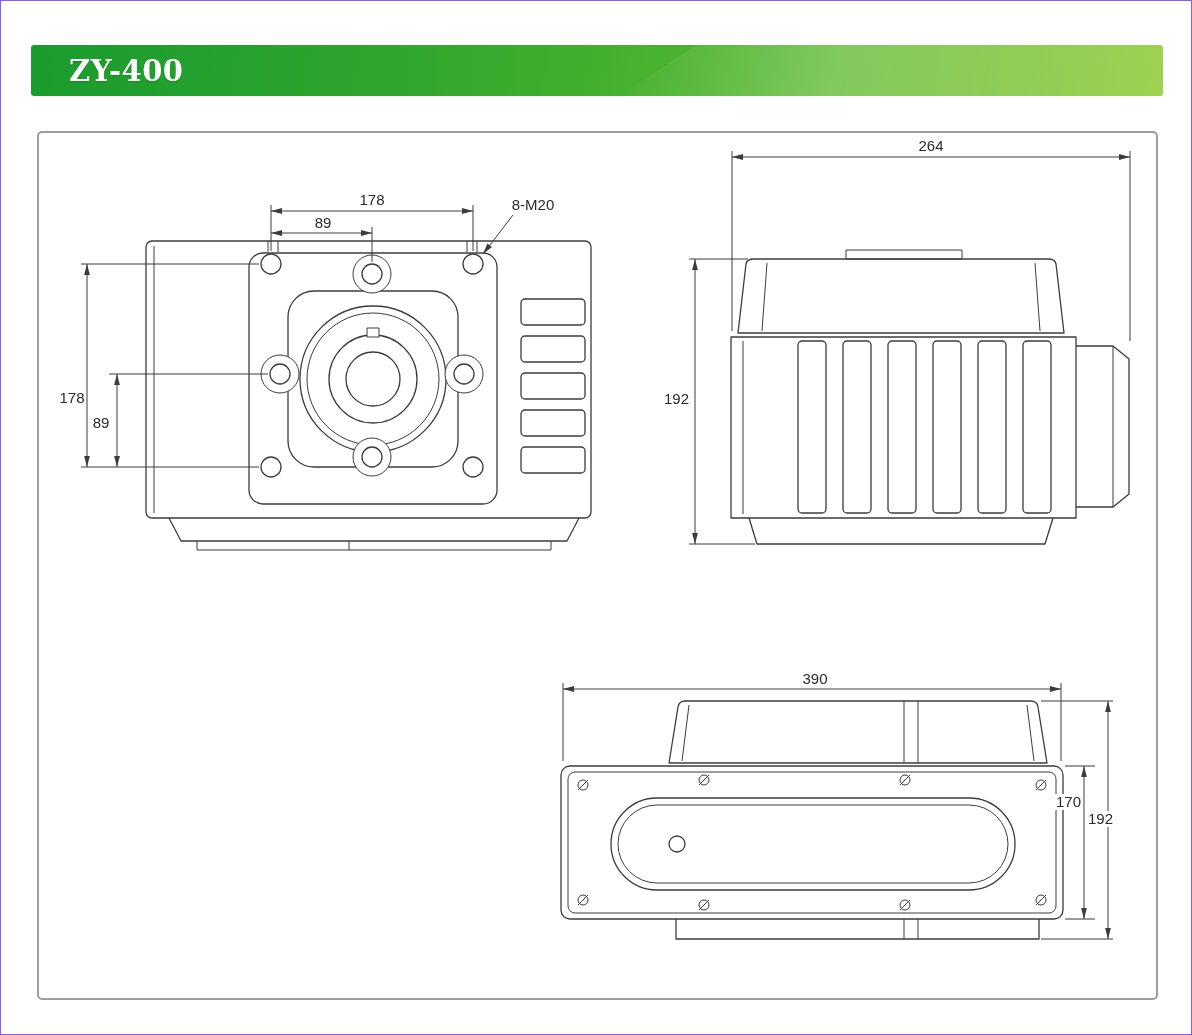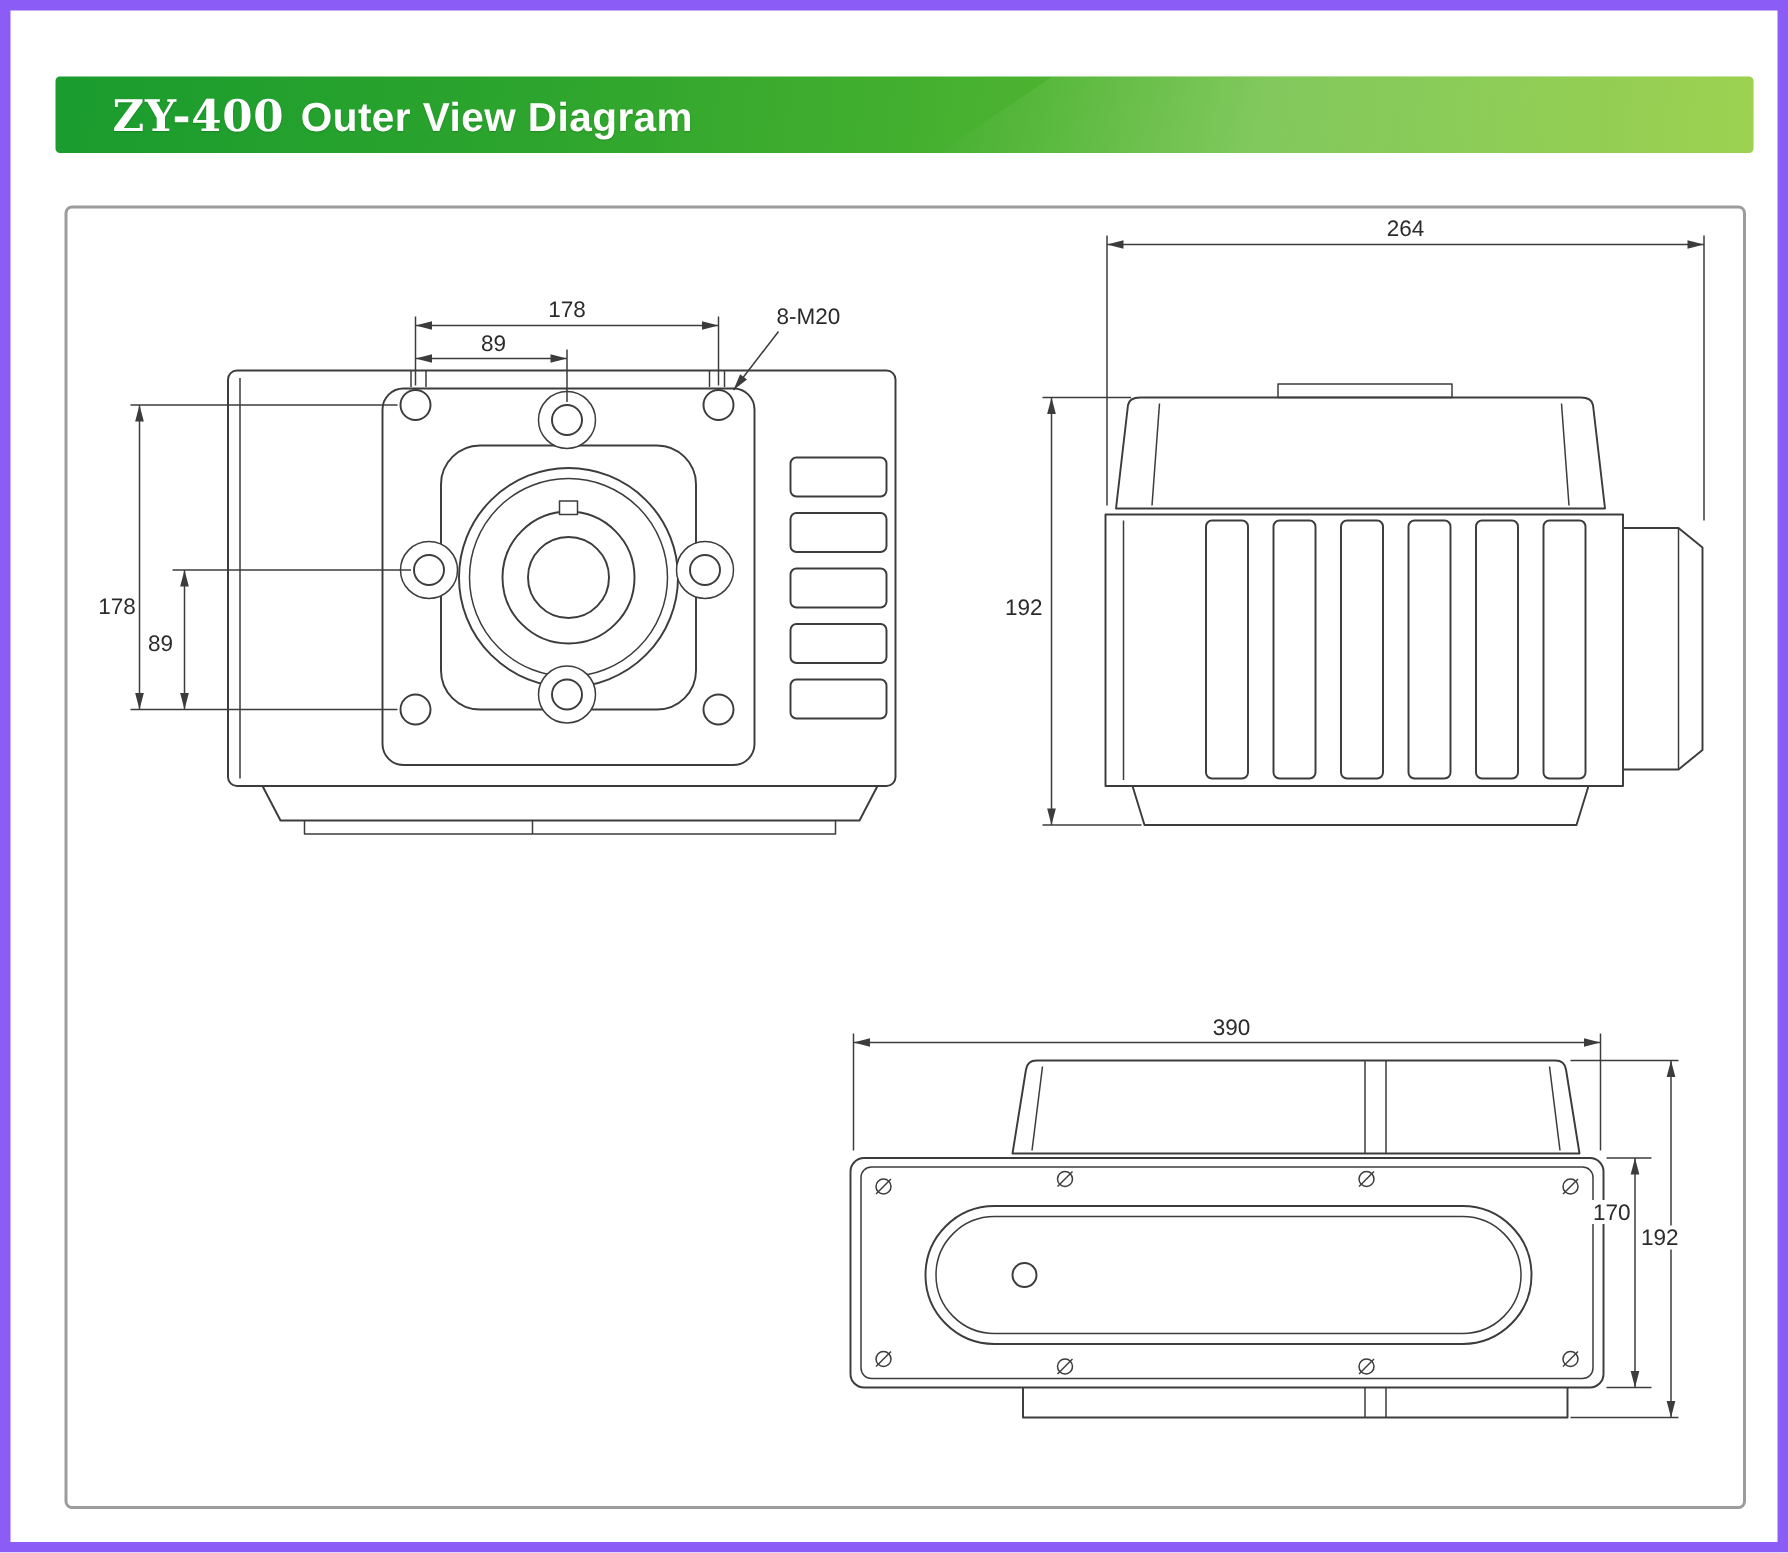--- a/index.html
+++ b/index.html
@@ -1,18 +1,18 @@
 <!DOCTYPE html>
 <html style="--header_green_left: #1a9c2e; --header_green_mid: #4cb330; --header_green_right: #95ce41; --line_color: #3c3c3c; --frame_color: #9c9c9c; --text_color: #2b2b2b;"><head>
 <meta charset="utf-8">
 <style>
   * { margin:0; padding:0; box-sizing:border-box; }
   html,body { width:1192px; height:1035px; background:#fff; }
   body { position:relative; font-family:"Liberation Sans",sans-serif; overflow:hidden; }
-  .page { position:absolute; inset:0; background:#fff; border:7px solid #8b5cf6; }
+  .page { position:absolute; inset:0; background:#fff; border:1px solid #8b5cf6; }
 
   .header {
     position:absolute; left:30px; top:44px; width:1132px; height:51px;
     border-radius:3px; overflow:hidden;
     background:linear-gradient(97deg,
       var(--header_green_left,#1a9c2e) 0%,
       #2ea52d 30%,
       var(--header_green_mid,#4cb330) 58%,
       var(--header_green_right,#95ce41) 100%);
     display:flex; align-items:center; padding-left:38px;
@@ -40,21 +40,20 @@
   .drawing .bg  { fill:#fff; stroke:none; }
 </style>
 </head>
 <body>
 
 <div class="page">
 
   <div class="header">
     <div class="title">
       <span class="model">ZY-400</span>
-      <span class="rest">Outer View Diagram</span>
     </div>
   </div>
 
   <div class="frame"></div>
 
   <svg class="drawing" width="1192" height="1035" viewBox="0 0 1192 1035">
     <defs>
       <marker id="arr" markerUnits="userSpaceOnUse" markerWidth="12" markerHeight="9" viewBox="0 0 12 9" refX="11.5" refY="4.5" orient="auto-start-reverse">
         <path d="M0.5,1.6 L11.5,4.5 L0.5,7.4 Z" fill="#3c3c3c"></path>
       </marker>

